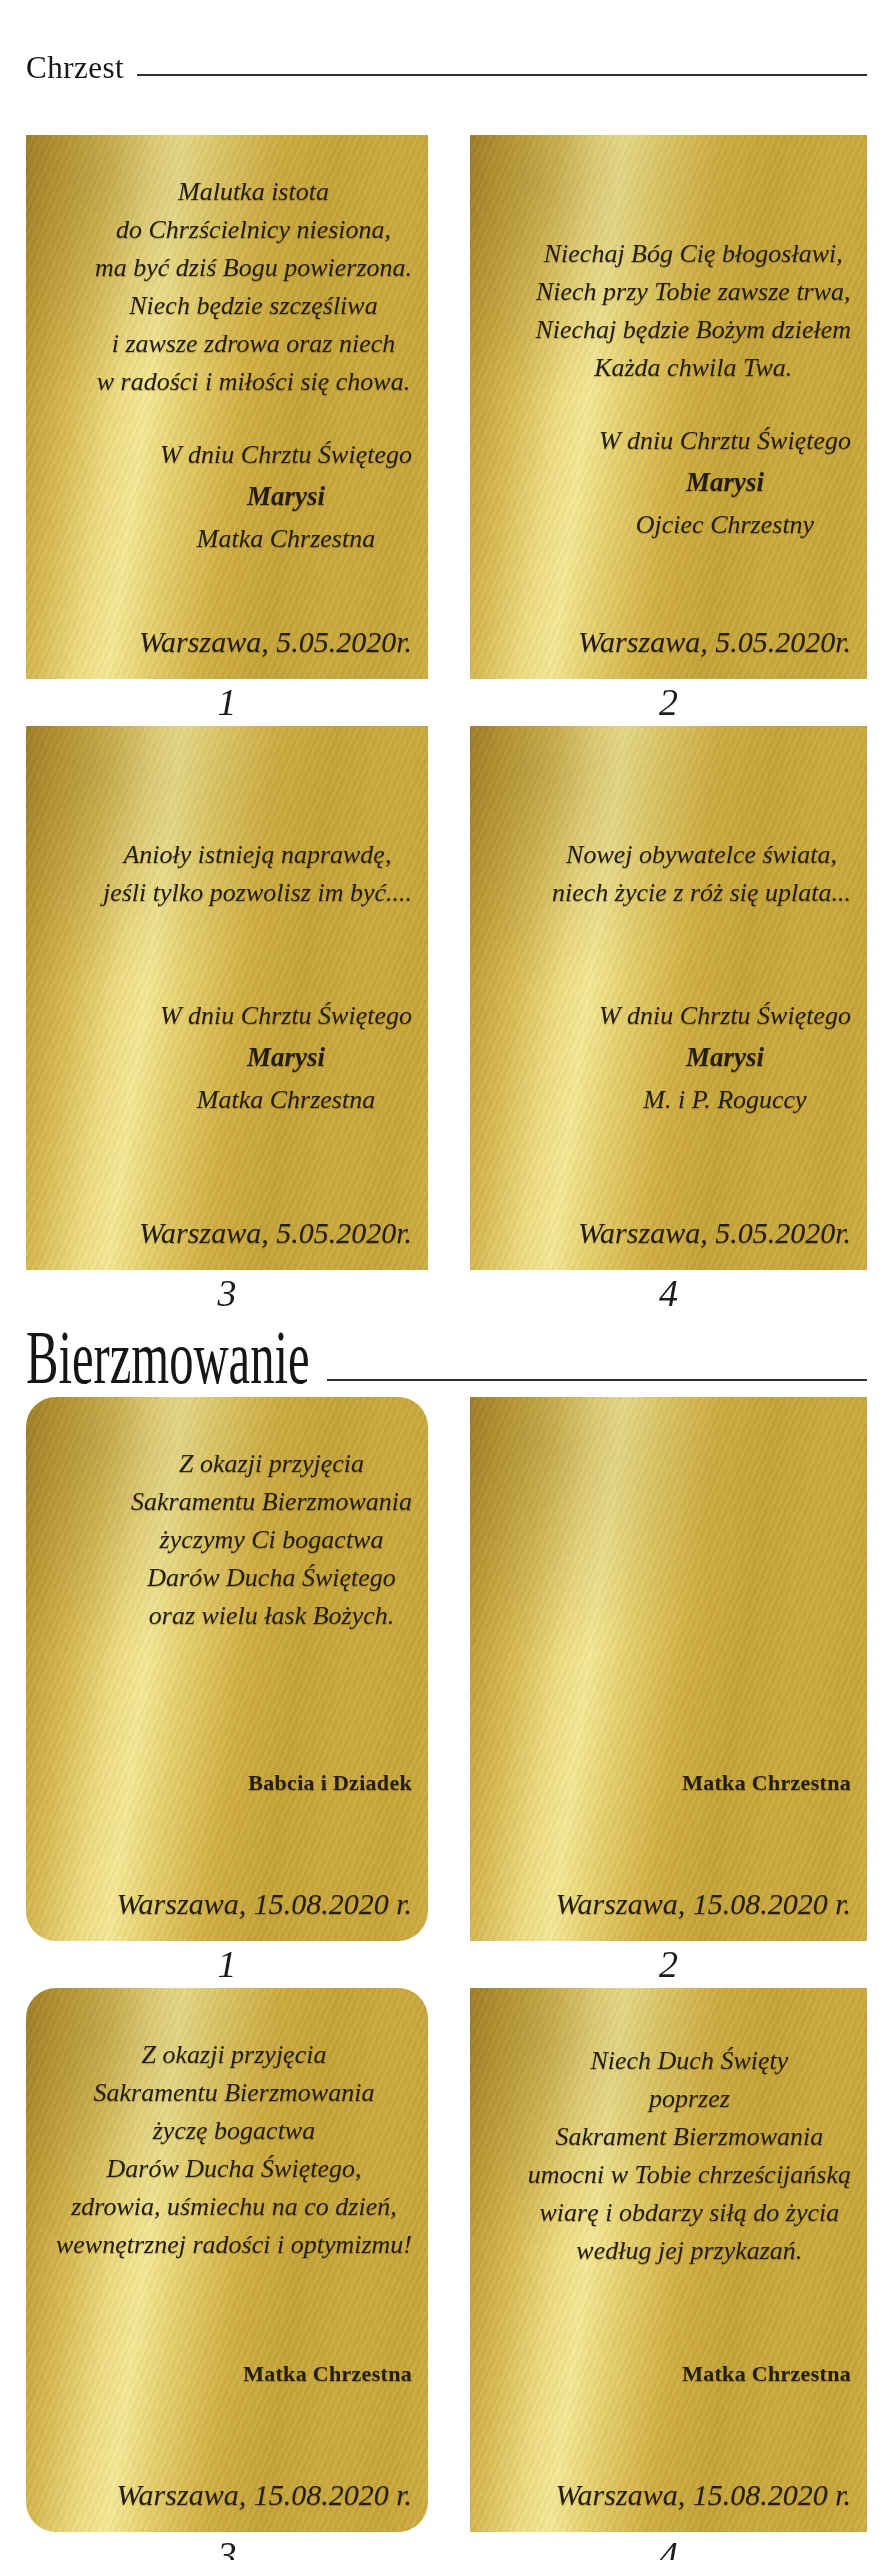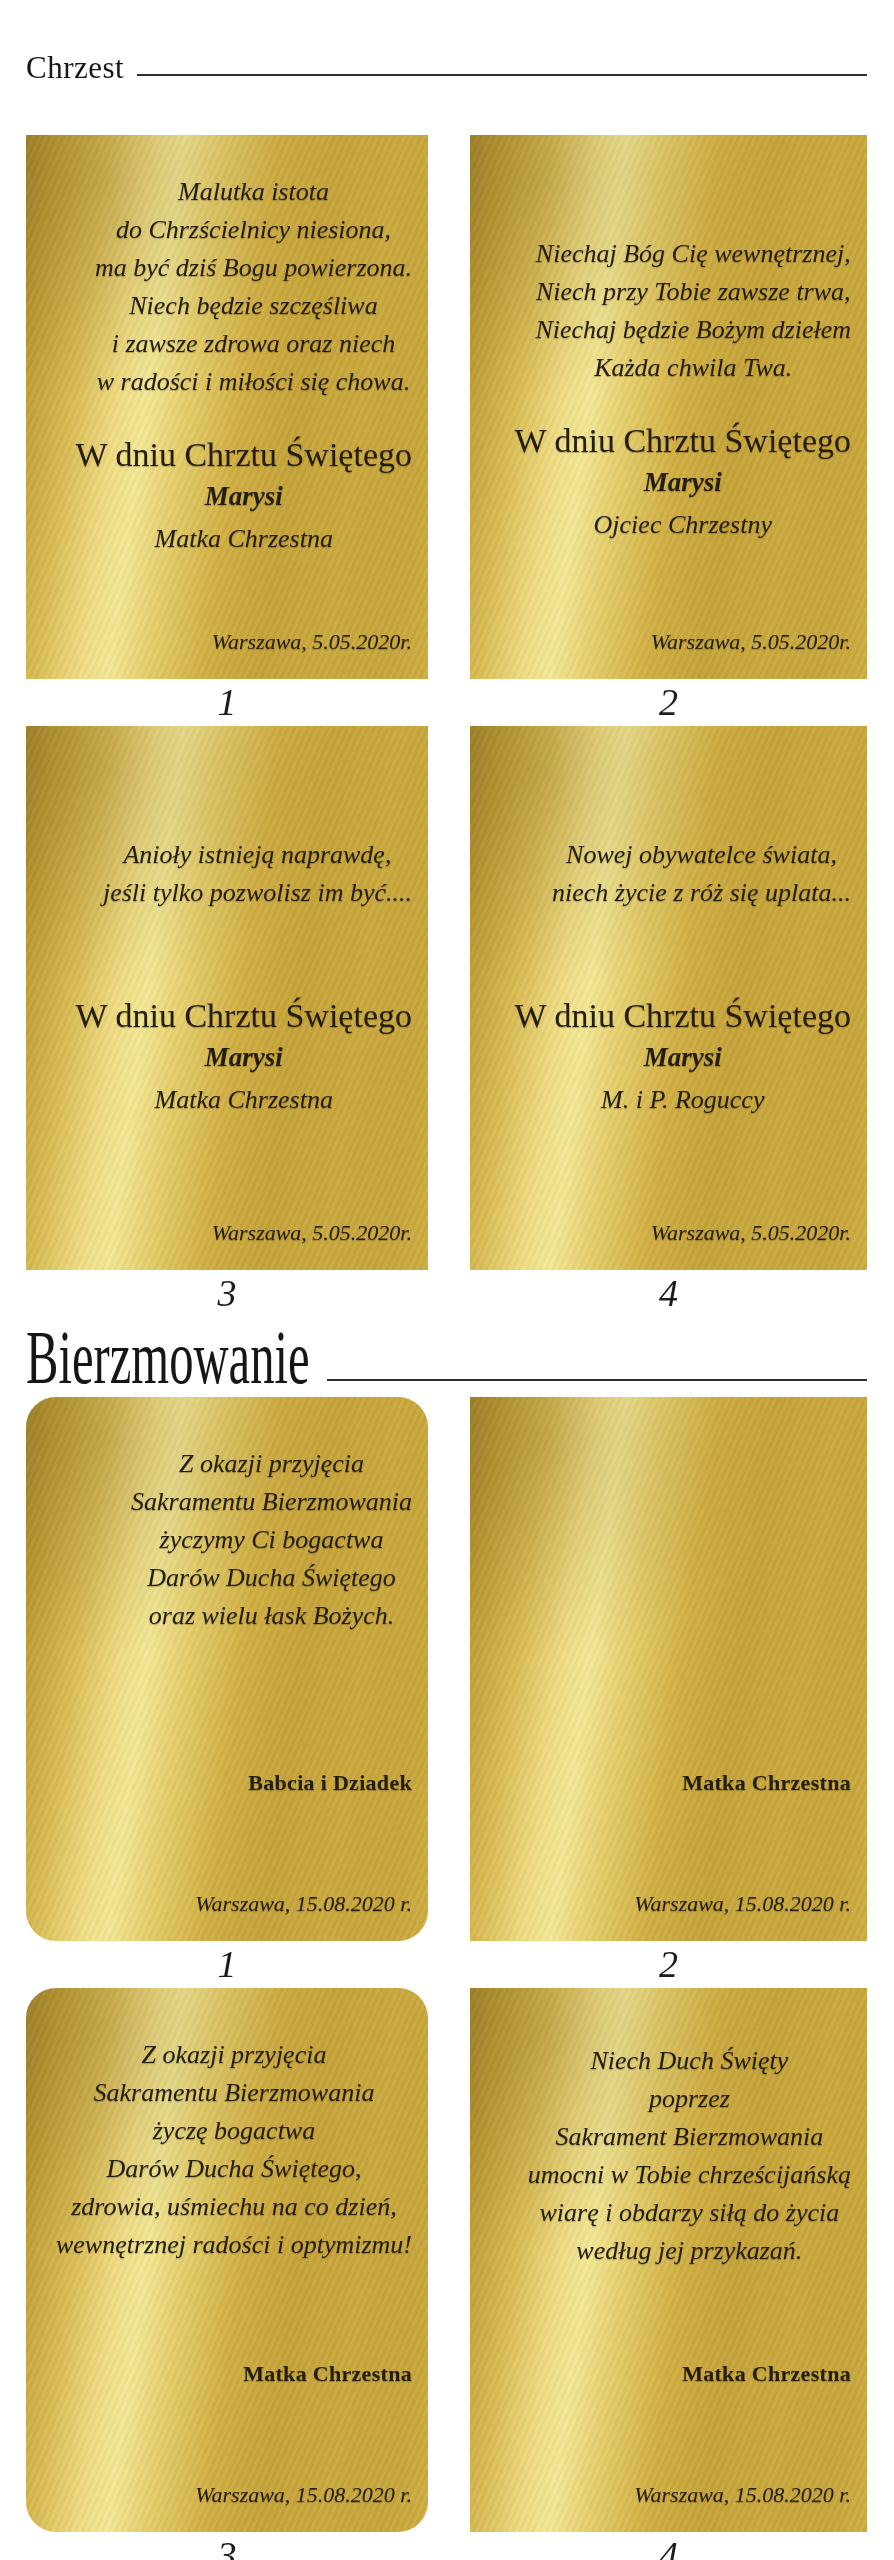--- a/index.html
+++ b/index.html
@@ -44,28 +44,28 @@
   }
   .pt38{padding-top:38px;}  .pt100{padding-top:100px;} .pt110{padding-top:110px;}
   .pt48{padding-top:48px;border-radius:30px;}  .pt54{padding-top:54px;}   .pt60{padding-top:60px;}
 
   .quote{
     font-style:italic;font-size:26px;line-height:38px;white-space:pre;
     text-shadow:0 1px 1px rgba(70,50,10,.35);
   }
   .ceremony{display:flex;flex-direction:column;align-items:center;}
   .gap34{margin-top:34px;} .gap84{margin-top:84px;}
-  .occasion{font-size:34px;line-height:40px;text-shadow:0 1px 1px rgba(70,50,10,.35);}
+  .occasion{font-style:italic;font-size:26px;line-height:40px;text-shadow:0 1px 1px rgba(70,50,10,.35);}
   .name{font-style:italic;font-weight:bold;font-size:27px;line-height:42px;text-shadow:0 1px 1px rgba(70,50,10,.35);}
   .giver{font-style:italic;font-size:26px;line-height:44px;text-shadow:0 1px 1px rgba(70,50,10,.35);}
   .giver-bold{
     font-weight:bold;font-size:22px;line-height:36px;margin-top:auto;
     letter-spacing:.3px;text-shadow:0 1px 1px rgba(70,50,10,.35);
   }
-  .date{font-style:italic;font-size:22px;line-height:34px;text-shadow:0 1px 1px rgba(70,50,10,.35);}
+  .date{font-style:italic;font-size:30px;line-height:34px;text-shadow:0 1px 1px rgba(70,50,10,.35);}
   .date.mt-auto{margin-top:auto;}
   .date.mt86{margin-top:86px;}
 
   .num{
     height:47px;display:flex;align-items:center;justify-content:center;
     font-style:italic;font-size:38px;color:#1c1c1c;
   }
 </style>
 </head>
 <body>
@@ -92,21 +92,21 @@
           <div class="name">Marysi</div>
           <div class="giver">Matka Chrzestna</div>
         </div>
         <div class="date mt-auto">Warszawa, 5.05.2020r.</div>
       </div>
       <div class="num">1</div>
     </div>
 
     <div class="cell">
       <div class="plate pt100">
-        <div class="quote">Niechaj Bóg Cię wewnętrznej,
+        <div class="quote">Niechaj Bóg Cię błogosławi,
 Niech przy Tobie zawsze trwa,
 Niechaj będzie Bożym dziełem
 Każda chwila Twa.</div>
         <div class="ceremony gap34">
           <div class="occasion">W dniu Chrztu Świętego</div>
           <div class="name">Marysi</div>
           <div class="giver">Ojciec Chrzestny</div>
         </div>
         <div class="date mt-auto">Warszawa, 5.05.2020r.</div>
       </div>

